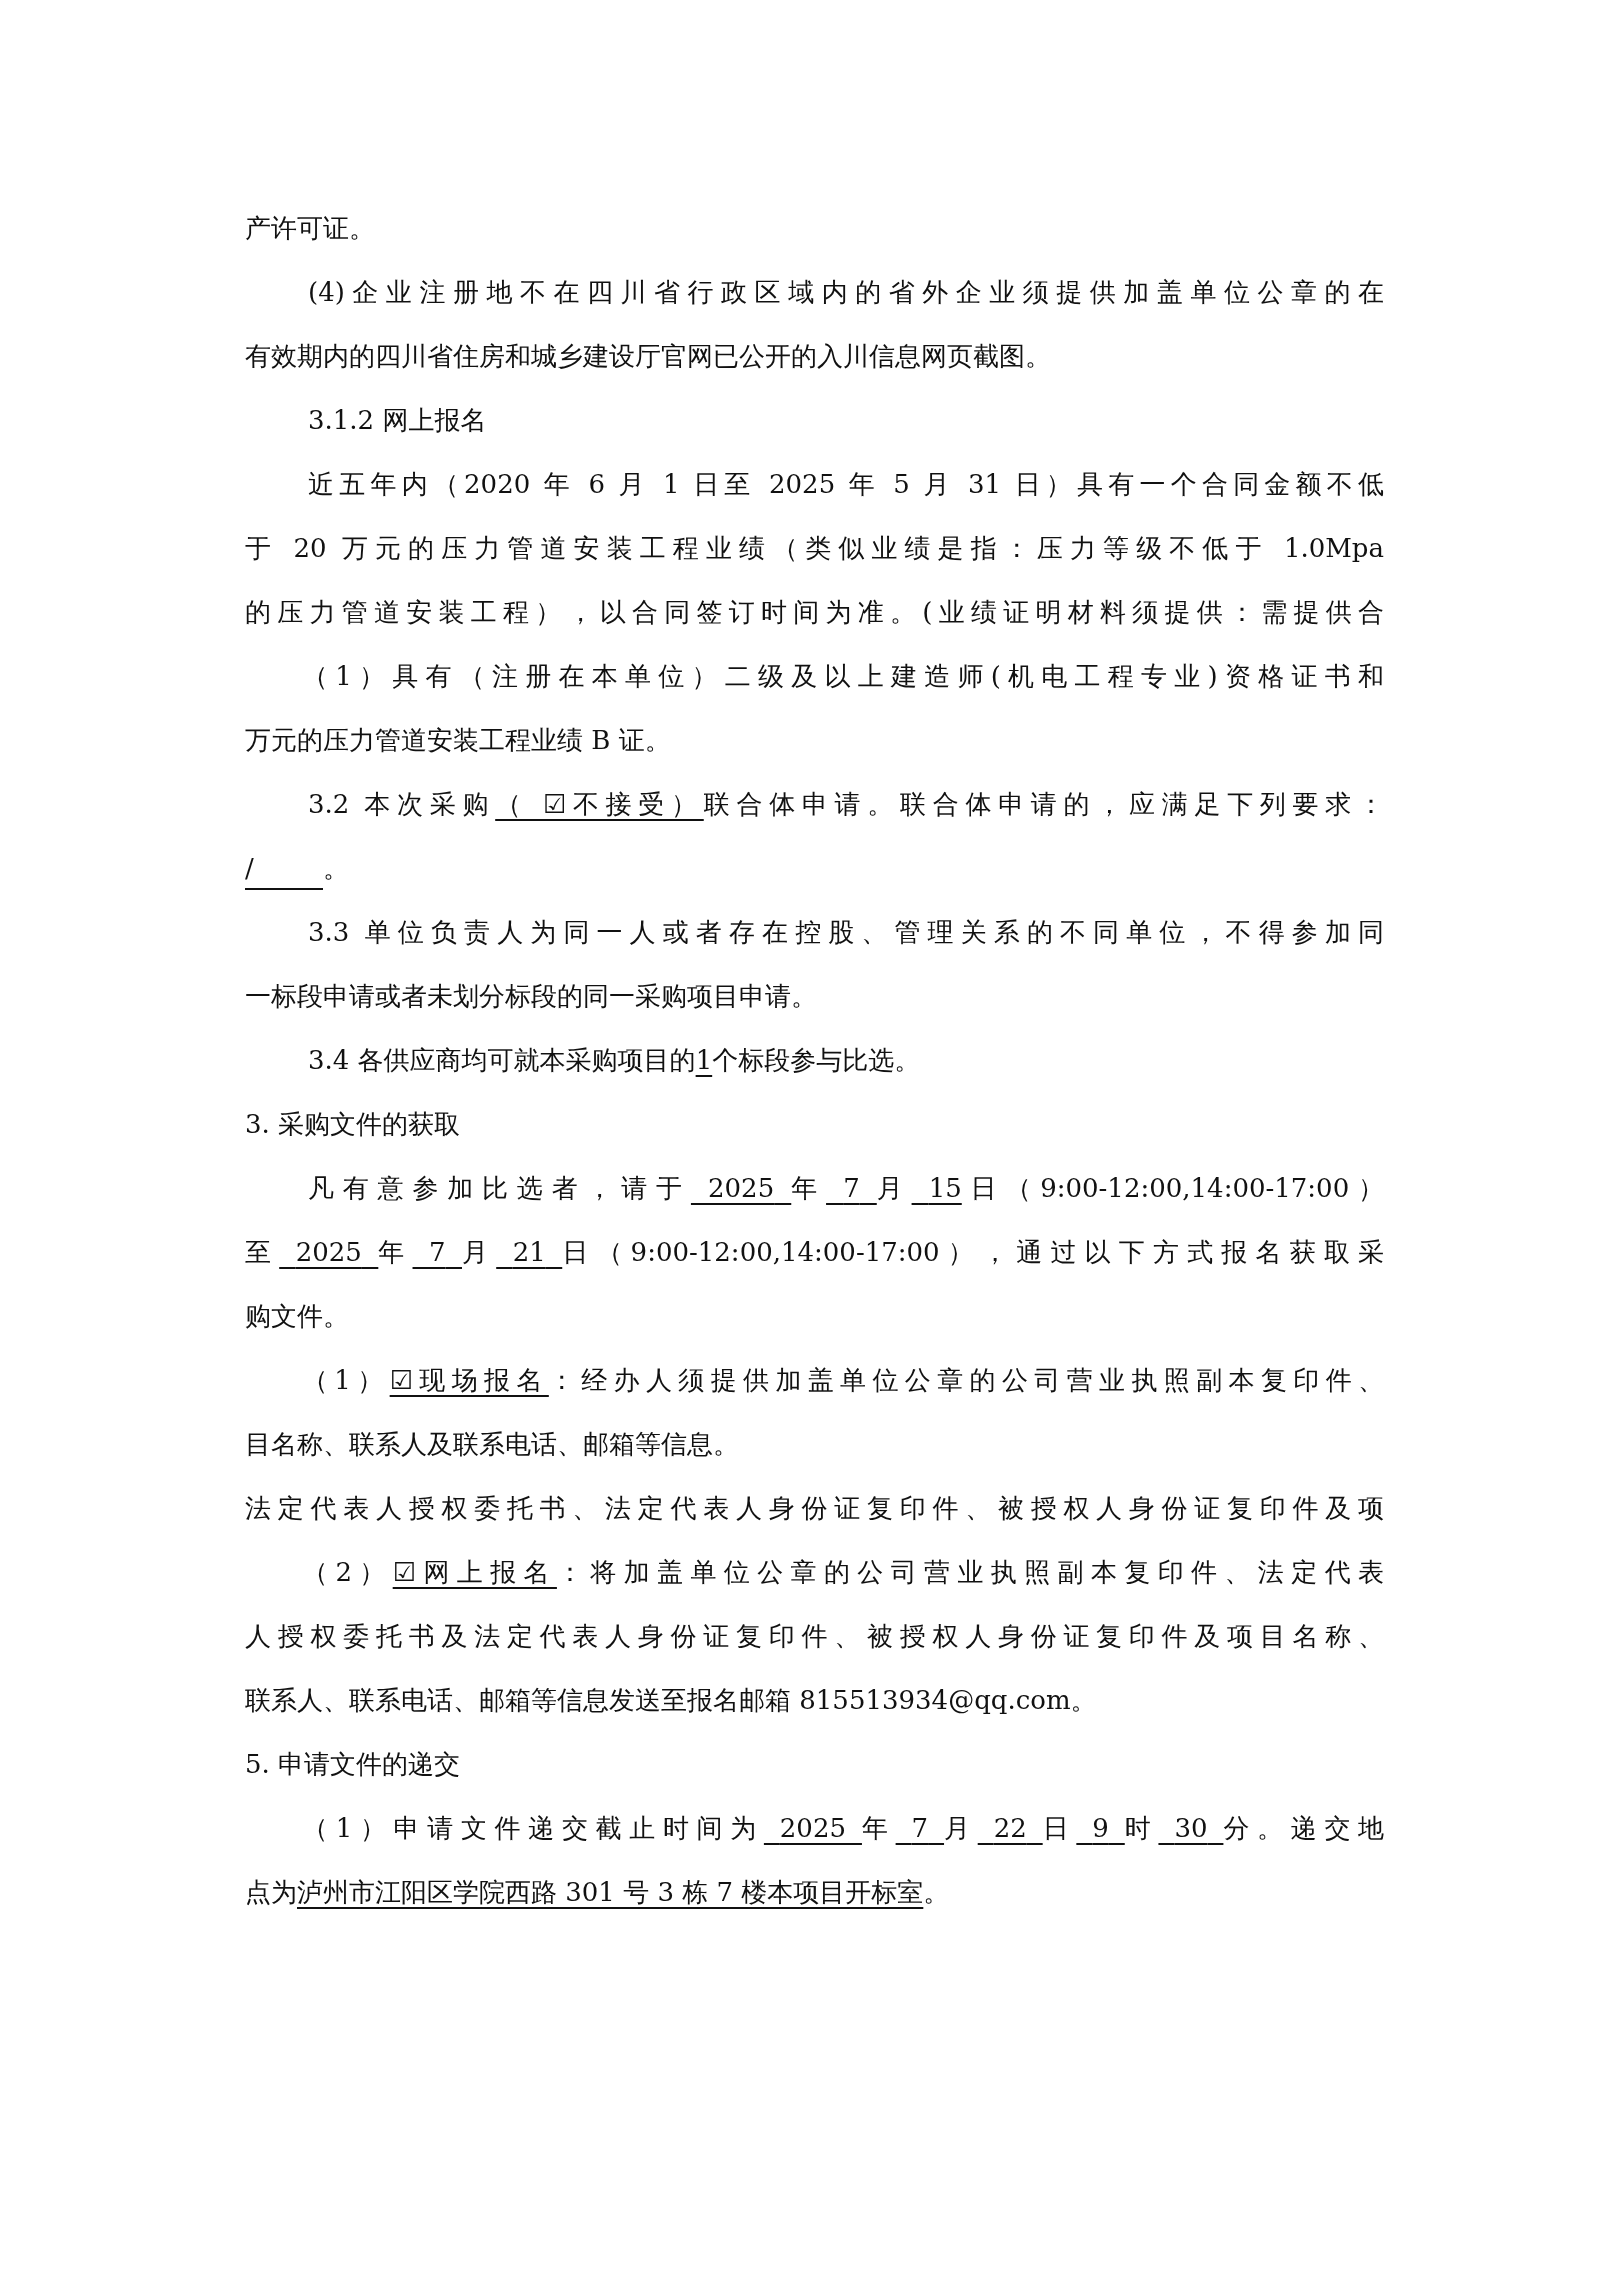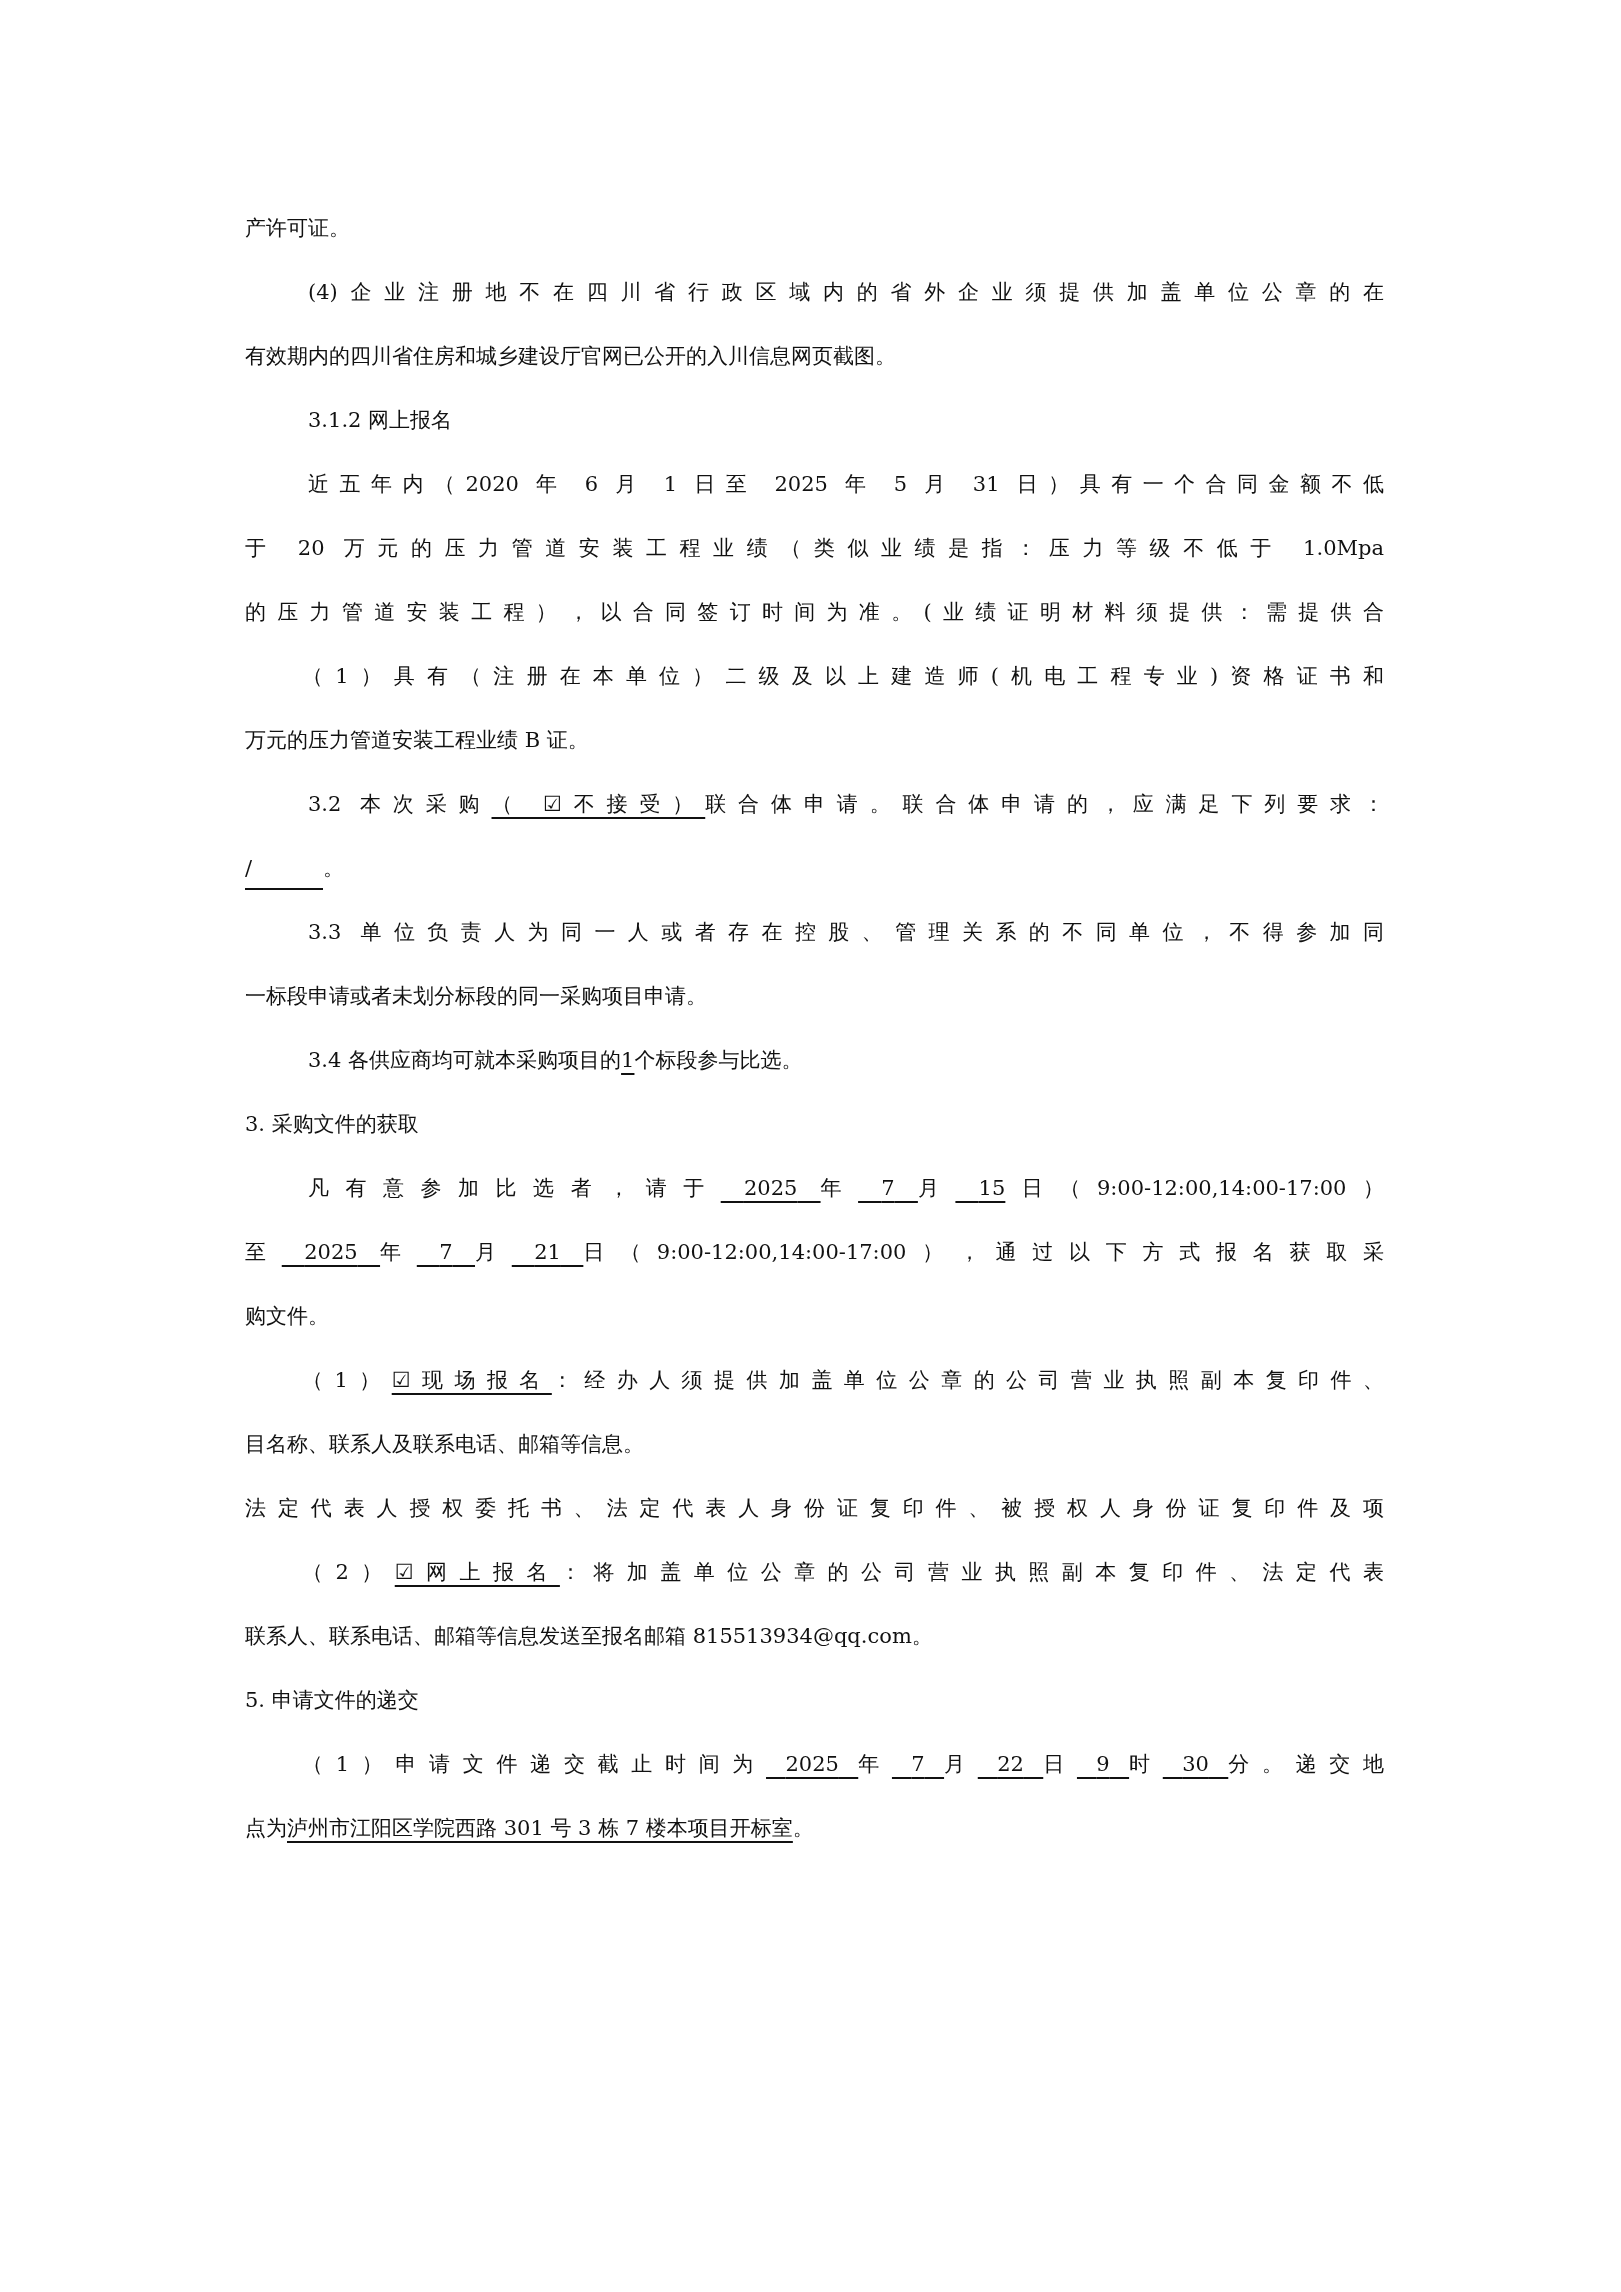--- a/index.html
+++ b/index.html
@@ -1,20 +1,20 @@
 <!DOCTYPE html>
 <html><head>
 <meta charset="utf-8">
 <style>
   html, body { margin: 0; padding: 0; background: #ffffff; }
   body { width: 1621px; height: 2293px; position: relative; overflow: hidden; }
   .page {
     position: absolute; left: 245px; top: 196px; width: 1139px;
     font-family: "DejaVu Serif", "Liberation Serif", serif;
-    font-size: 21px; color: #111111; line-height: 64px;
+    font-size: 26px; color: #111111; line-height: 64px;
   }
   .line { white-space: nowrap; height: 64px; text-align: justify; text-align-last: justify; }
   .line.last { text-align-last: left; }
   .indent { padding-left: 63px; }
   .indent-sm { padding-left: 57px; }
   .u { text-decoration: underline; text-underline-offset: 5.9px; text-decoration-thickness: 2px; }
   .blank { display: inline-block; border-bottom: 2px solid #111; line-height: 39px; }
 </style>
 </head>
 <body>
@@ -59,20 +59,21 @@
 
   <div class="line indent-sm">
     <span>（1）</span><span class="u">☑现场报名</span><span>：经办人须提供加盖单位公章的公司营业执照副本复印件、</span>
   </div>
   <div class="line last"><span>目名称、联系人及联系电话、邮箱等信息。</span></div>
   <div class="line"><span>法定代表人授权委托书、法定代表人身份证复印件、被授权人身份证复印件及项</span></div>
 
   <div class="line indent-sm">
     <span>（2）</span><span class="u">☑网上报名</span><span>：将加盖单位公章的公司营业执照副本复印件、法定代表</span>
   </div>
+  <div class="line"><span>人授权委托书及法定代表人身份证复印件、被授权人身份证复印件及项目名称、</span></div>
   <div class="line last"><span>联系人、联系电话、邮箱等信息发送至报名邮箱 815513934@qq.com。</span></div>
 
   <div class="line last"><span>5.  申请文件的递交</span></div>
   <div class="line indent-sm">
     <span>（1）申请文件递交截止时间为</span><span class="u">&nbsp;<span>2025</span>&nbsp;</span><span>年</span><span class="u">&nbsp;<span>7</span>&nbsp;</span><span>月</span><span class="u">&nbsp;<span>22</span>&nbsp;</span><span>日</span><span class="u">&nbsp;<span>9</span>&nbsp;</span><span>时</span><span class="u">&nbsp;<span>30</span>&nbsp;</span><span>分。递交地</span>
   </div>
   <div class="line last">
     <span>点为</span><span class="u">泸州市江阳区学院西路 301 号 3 栋 7 楼本项目开标室</span><span>。</span>
   </div>
 

